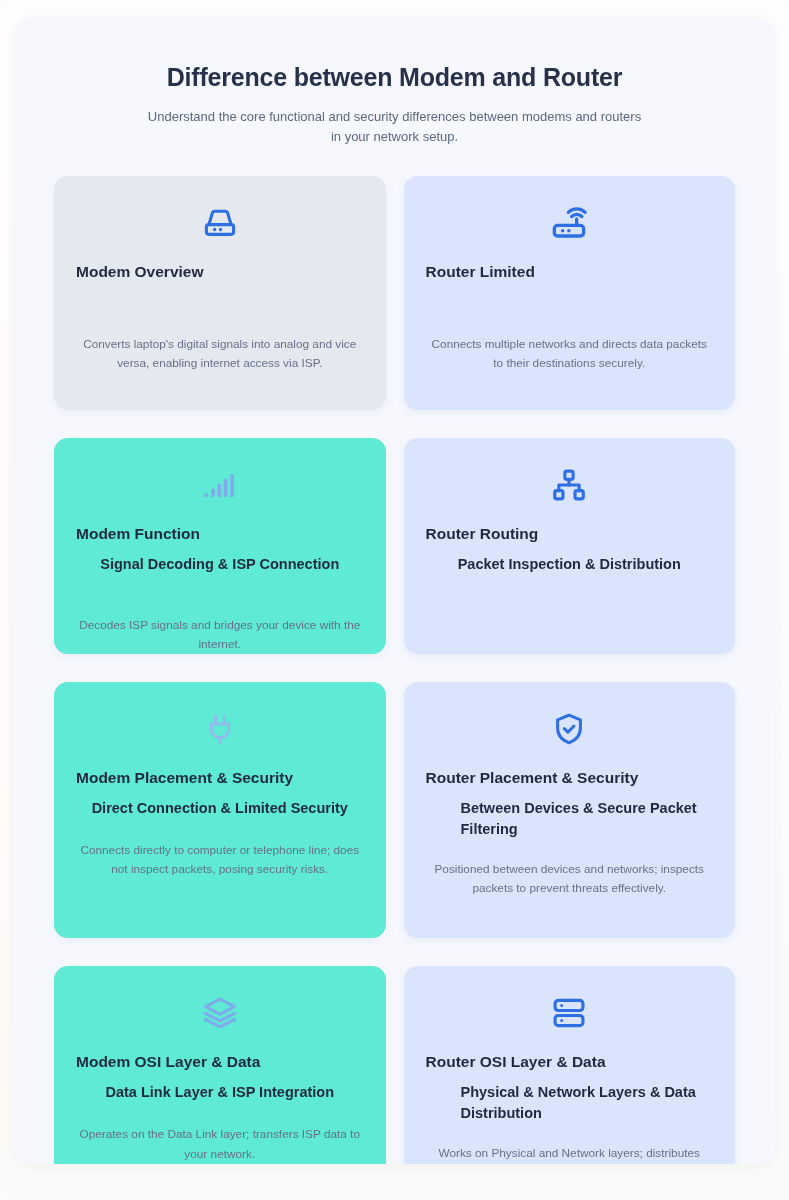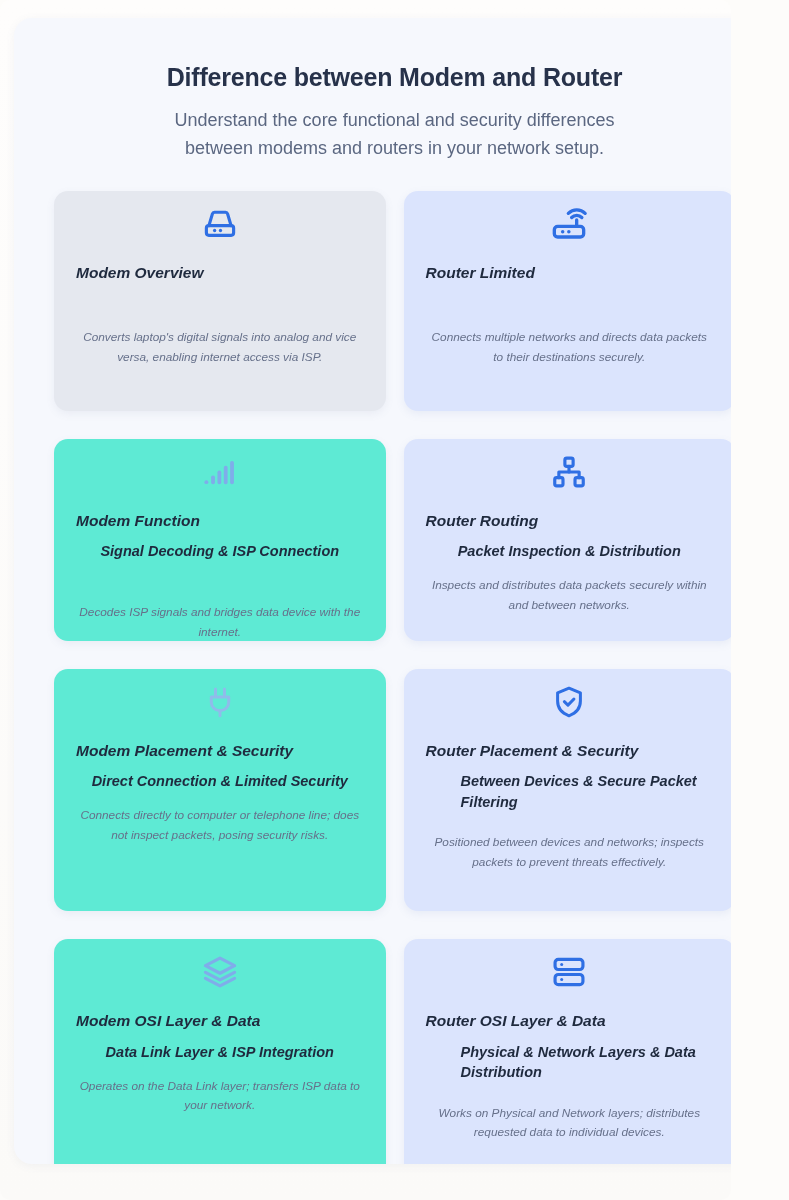--- a/index.html
+++ b/index.html
@@ -8,21 +8,21 @@
   html, body {
     width: 789px;
     height: 1200px;
     background: #fdfcfa;
     font-family: "Liberation Sans", "DejaVu Sans", sans-serif;
     -webkit-font-smoothing: antialiased;
   }
 
   .page {
     position: relative;
-    width: 731px;
+    width: 789px;
     height: 1200px;
     background: linear-gradient(180deg, #fefdfc 0%, #fbfaf8 100%);
     overflow: hidden;
     border-radius: 10px;
   }
 
   .panel {
     position: absolute;
     left: 14px;
     top: 18px;
@@ -41,43 +41,42 @@
   }
   .page-title {
     font-size: 25px;
     font-weight: bold;
     color: #27324a;
     letter-spacing: -0.2px;
     line-height: 1.25;
   }
   .page-subtitle {
     margin-top: 14px;
-    font-size: 18px;
+    font-size: 13px;
     color: #5b6781;
     line-height: 1.55;
     max-width: 500px;
     margin-left: auto;
     margin-right: auto;
   }
 
   
   .grid {
     margin: 28px 40px 0 40px;
     display: grid;
     grid-template-columns: 1fr 1fr;
     column-gap: 18px;
     row-gap: 28px;
   }
 
   .card {
     position: relative;
     border-radius: 14px;
-    padding: 10px 22px 22px 22px;
+    padding: 24px 22px 22px 22px;
     overflow: hidden;
-    font-style: italic;
   }
   .card.modem {
     background: #5eead4;
     box-shadow: 0 3px 9px rgba(110,125,160,0.09);
   }
   .card.modem.shade-strong {
     background: #e5e8ef;
   }
   .card.router {
     background: #dbe4fd;
@@ -125,21 +124,21 @@
   .card-desc {
     position: absolute;
     left: 0;
     width: 100%;
     font-size: 11.8px;
     color: #66708a;
     line-height: 1.65;
     text-align: center;
     z-index: 1;
   }
-  .card-desc.offset-1  { top: 35px; }
+  .card-desc.offset-1  { top: 43px; }
   .card-desc.offset-2  { top: 62px; }
 
   .card.h-sm  .card-body { min-height: 78px; }
   .card.h-md  .card-body { min-height: 96px; }
   .card.h-lg  .card-body { min-height: 118px; }
 </style>
 </head>
 <body>
 
 <div class="page">
@@ -190,38 +189,37 @@
             <circle cx="3.4" cy="18.4" r="1.25"></circle>
             <rect x="6.4" y="14.2" width="2.4" height="5.5" rx="1.1"></rect>
             <rect x="10.4" y="11.0" width="2.4" height="8.7" rx="1.1"></rect>
             <rect x="14.4" y="8.0" width="2.4" height="11.7" rx="1.1"></rect>
             <rect x="18.4" y="5.0" width="2.4" height="14.7" rx="1.1"></rect>
           </svg>
         </div>
         <div class="card-title">Modem Function</div>
         <div class="card-body">
           <div class="card-subtitle center">Signal Decoding &amp; ISP Connection</div>
-          <div class="card-desc offset-2">Decodes ISP signals and bridges data device with the internet.</div>
+          <div class="card-desc offset-2">Decodes ISP signals and bridges your device with the internet.</div>
         </div>
       </div>
 
       <div class="card router h-sm">
         <div class="card-icon">
           <svg width="38" height="38" viewBox="0 0 24 24" fill="none" stroke="#2f6fe4" stroke-width="2" stroke-linecap="round" stroke-linejoin="round">
             <rect x="9.4" y="3.2" width="5.2" height="5.2" rx="1.2"></rect>
             <rect x="3.0" y="15.6" width="5.2" height="5.2" rx="1.2"></rect>
             <rect x="15.8" y="15.6" width="5.2" height="5.2" rx="1.2"></rect>
             <path d="M12 8.4 V12"></path>
             <path d="M5.6 15.6 V12 H18.4 V15.6"></path>
           </svg>
         </div>
         <div class="card-title">Router Routing</div>
         <div class="card-body">
           <div class="card-subtitle center">Packet Inspection &amp; Distribution</div>
-          <div class="card-desc offset-1">Inspects and distributes data packets securely within and between networks.</div>
         </div>
       </div>
 
       <div class="card modem h-lg">
         <div class="card-icon">
           <svg width="36" height="38" viewBox="0 0 24 24" fill="none" stroke="#8fbcea" stroke-width="2" stroke-linecap="round" stroke-linejoin="round">
             <path d="M9 3.4 V8.2"></path>
             <path d="M15 3.4 V8.2"></path>
             <path d="M6.2 8.6 H17.8 V12.1 A5.8 5.8 0 0 1 12 17.9 A5.8 5.8 0 0 1 6.2 12.1 Z"></path>
             <path d="M12 17.9 V21.2"></path>

